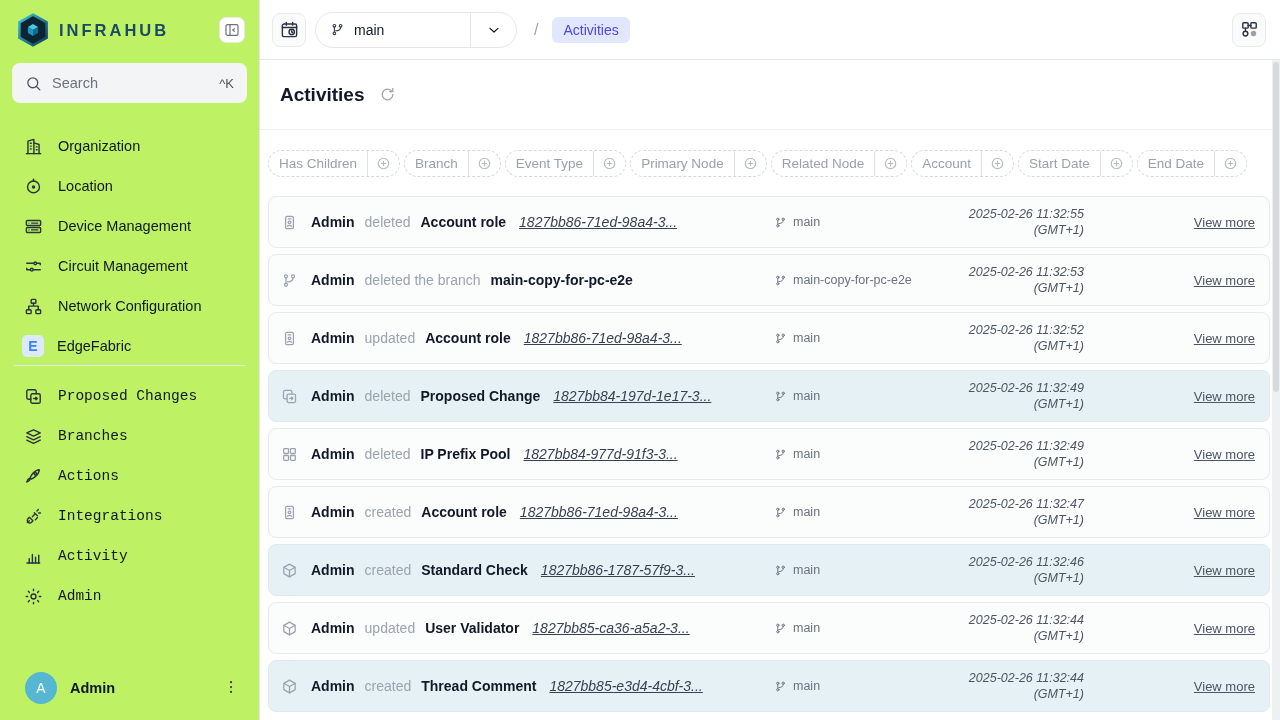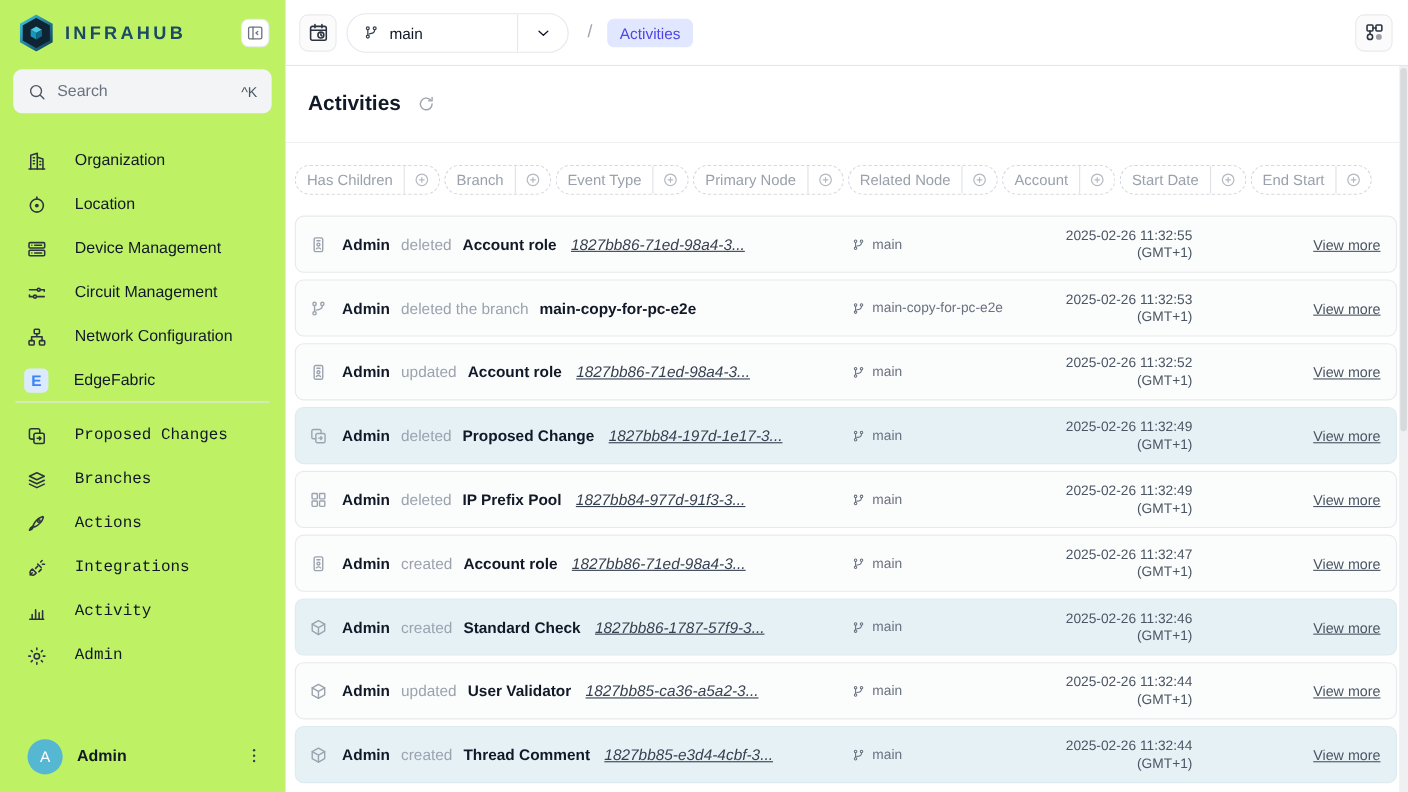--- a/index.html
+++ b/index.html
@@ -16,21 +16,21 @@
     background:#fff; color:#6b7280; display:flex; align-items:center; justify-content:center; cursor:pointer; }
   .collapse-btn svg { width:16px; height:16px; }
   .search-box { margin:8px 12px 0; height:40px; background:#f3f4f6; border-radius:8px;
     display:flex; align-items:center; gap:10px; padding:0 13px; cursor:text; }
   .search-box svg { width:17px; height:17px; color:#4b5563; }
   .search-placeholder { flex:1; font-size:14.5px; color:#6b7280; }
   .search-kbd { font-size:13px; color:#4b5563; }
   .nav { flex:1; display:flex; flex-direction:column; padding-top:23px; overflow:hidden; }
   .nav-group1 { height:239px; overflow:hidden; }
   .nav-group2 { padding-top:10px;font-family:Liberation Mono, monospace; }
-  .nav-item { height:40px; display:flex; align-items:center; gap:25px; padding:0 14px 0 24px;
+  .nav-item { height:40px; display:flex; align-items:center; gap:15px; padding:0 14px 0 24px;
     font-size:14.5px; color:#111827; cursor:pointer; }
   .nav-icon { width:19px; height:19px; color:#2b3340; flex:0 0 19px; }
   .ef-badge { width:22px; height:22px; margin:0 -2px; background:#dbeafe; color:#3b82f6; border-radius:5px;
     font-weight:700; font-size:14px; display:flex; align-items:center; justify-content:center; flex:0 0 22px; }
   .nav-divider { height:1px; background:#e5e7eb; margin:0 14px; }
   .user-row { margin-top:auto; display:flex; align-items:center; gap:13px; padding:12px 16px 16px 25px; }
   .avatar { width:32px; height:32px; border-radius:50%; background:var(--avatar-bg,#56b7d2); color:#fff;
     font-size:14px; display:flex; align-items:center; justify-content:center; flex:0 0 32px; }
   .user-name { font-weight:700; font-size:14.5px; color:#111827; }
   .kebab { margin-left:auto; border:none; background:none; color:#374151; cursor:pointer;
@@ -76,21 +76,21 @@
   .row.hl { background:var(--row-highlight,#e6f1f6); border-color:#dcebf1; }
   .row-icon { width:17px; height:17px; color:#9ca3af; margin-right:13px; flex:0 0 17px; }
   .row-actor { font-weight:700; color:#111827; margin-right:10px; white-space:nowrap; }
   .row-verb { color:#9ca3af; margin-right:10px; white-space:nowrap; }
   .row-object { font-weight:700; color:#111827; margin-right:13px; white-space:nowrap; }
   .row-id { font-style:italic; color:#374151; text-decoration:underline; white-space:nowrap; cursor:pointer; }
   .row-spacer { flex:1; }
   .row-branch { width:170px; flex:0 0 170px; display:flex; align-items:center; gap:6px;
     color:#6b7280; font-size:12.5px; overflow:hidden; white-space:nowrap; }
   .row-branch svg { width:13px; height:13px; flex:0 0 13px; }
-  .row-time { width:140px; flex:0 0 140px; text-align:right; color:#4b5563; font-size:12.5px; line-height:1.3; }
+  .row-time { width:140px; flex:0 0 140px; text-align:right; color:#4b5563; font-size:12.5px; line-height:1.3;font-style:italic; }
   .row-viewmore { width:185px; flex:0 0 185px; text-align:right; padding-right:14px; font-size:13px;
     color:#4b5563; text-decoration:underline; cursor:pointer; }
 
   .scrollbar-track { position:absolute; top:60px; right:0; bottom:0; width:8px; background:#eef0f2; }
   .scrollbar-thumb { margin:2px 1px 0; height:330px; background:#d6dadd; border-radius:3px; }
 </style>
 </head>
 <body>
 
 <div class="app">
@@ -356,21 +356,21 @@
         <button class="chip">
           <span class="chip-label">Start Date</span>
           <span class="chip-plus">
             <svg class="" viewBox="0 0 24 24" fill="none" stroke="currentColor" stroke-width="1.8" stroke-linecap="round" stroke-linejoin="round">
               <circle cx="12" cy="12" r="8.4"></circle>
               <path d="M12 8.6v6.8M8.6 12h6.8"></path>
             </svg>
           </span>
         </button>
         <button class="chip">
-          <span class="chip-label">End Start</span>
+          <span class="chip-label">End Date</span>
           <span class="chip-plus">
             <svg class="" viewBox="0 0 24 24" fill="none" stroke="currentColor" stroke-width="1.8" stroke-linecap="round" stroke-linejoin="round">
               <circle cx="12" cy="12" r="8.4"></circle>
               <path d="M12 8.6v6.8M8.6 12h6.8"></path>
             </svg>
           </span>
         </button>
       </div>
     <div class="rows" id="rows">
         <div class="row">

